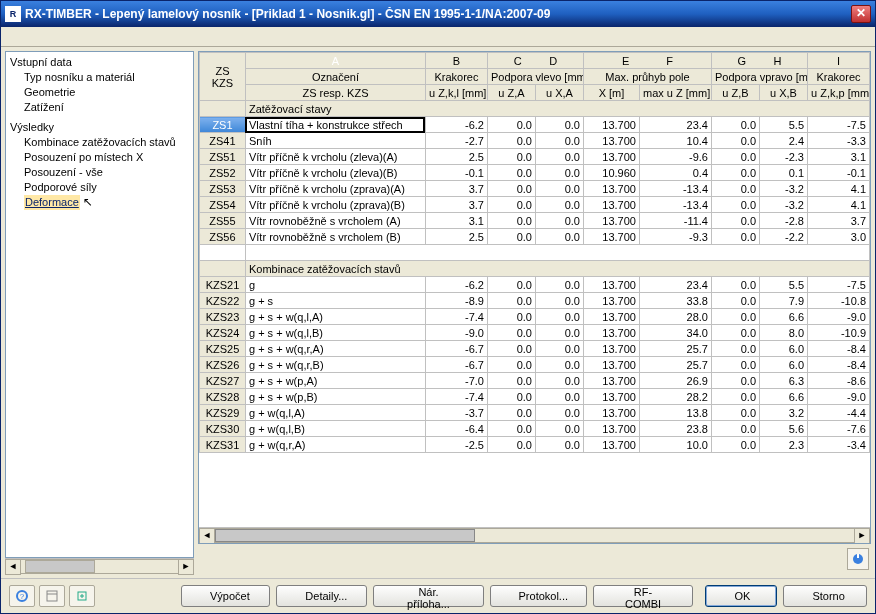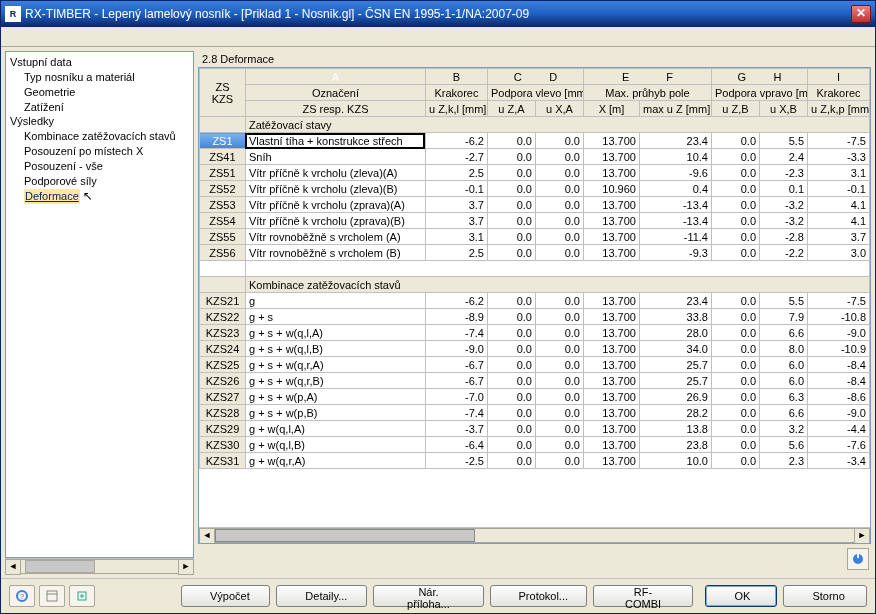--- a/index.html
+++ b/index.html
@@ -28,21 +28,21 @@
     padding: 0 4px;
     font-size: 12px;
   }
   .titlebar .tb-icon {
     width: 16px; height: 16px;
     background: #fff;
     margin-right: 4px;
     display:flex; align-items:center; justify-content:center;
     font-size:9px; color:#0a246a; font-weight:bold;
   }
-  .titlebar .tb-title { flex: 1; white-space: nowrap; overflow: hidden; }
+  .titlebar .tb-title { flex: 1; white-space: nowrap; overflow: hidden; font-weight: bold; }
   .titlebar .tb-close {
     width: 20px; height: 18px;
     background: linear-gradient(#f08080,#c03030);
     border: 1px solid #7a1212;
     border-radius: 2px;
     color: #fff;
     text-align: center;
     line-height: 15px;
     font-weight: bold;
     cursor: pointer;
@@ -218,40 +218,39 @@
   </div>
 
   <div class="body">
 
     <div class="leftpanel">
       <div class="tree">
         <div class="root">Vstupní data</div>
         <div class="child">Typ nosníku a materiál</div>
         <div class="child">Geometrie</div>
         <div class="child">Zatížení</div>
-        <div class="root" style="">Výsledky</div>
+        <div class="root" style="margin-top:6px">Výsledky</div>
         <div class="child">Kombinace zatěžovacích stavů</div>
         <div class="child">Posouzení po místech X</div>
         <div class="child">Posouzení - vše</div>
         <div class="child">Podporové síly</div>
         <div><span class="child sel">Deformace</span>
           <span style="font-size:12px;">↖</span>
         </div>
       </div>
       <div class="tree-hscroll">
         <div class="arrow">◄</div>
         <div class="track">
             <div class="thumb"></div>
           </div>
         <div class="arrow">►</div>
       </div>
     </div>
 
     <div class="rightpanel">
-      <div class="panel-title">2.8 Deformace</div>
       <div class="grid-wrap">
         <div style="overflow:hidden;flex:1">
         <table class="grid">
           <colgroup>
             <col style="width:46px">
             <col style="width:180px">
             <col style="width:62px">
                 <col style="width:48px">
                 <col style="width:48px">
             <col style="width:56px">

